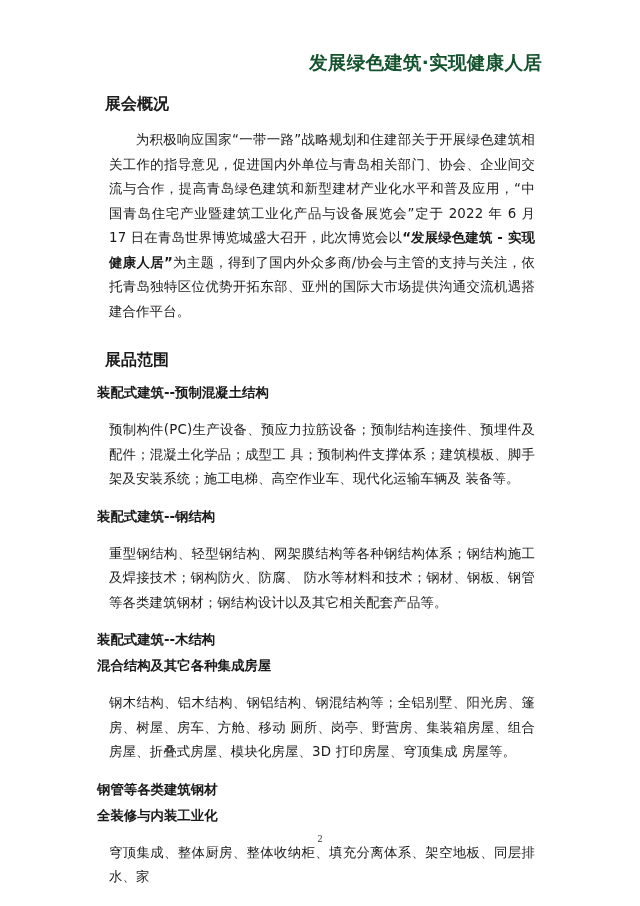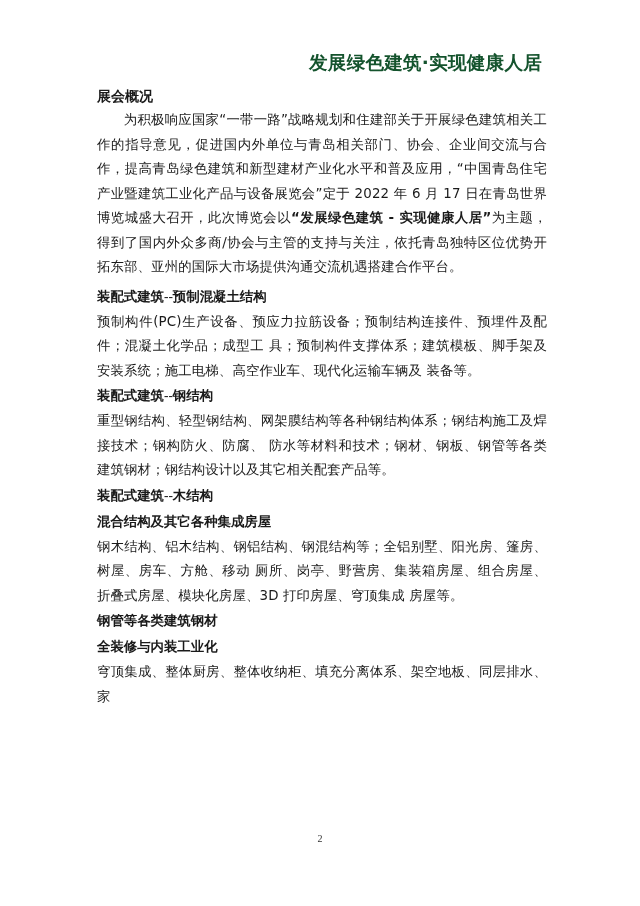--- a/index.html
+++ b/index.html
@@ -1,39 +1,40 @@
 <!DOCTYPE html>
 <html><head>
 <meta charset="utf-8">
 <style>
   html, body { margin: 0; padding: 0; background: #ffffff; }
   body { width: 640px; height: 906px; position: relative; overflow: hidden;
          font-family: "DejaVu Sans", sans-serif; color: #1a1a1a; }
   .header-title { position: absolute; right: 98px; top: 50px; font-size: 18.5px;
                   font-weight: bold; color: #14532d; letter-spacing: 0.3px; white-space: nowrap; }
   .content { position: absolute; left: 97px; top: 84px; width: 450px; }
-  .section-title { font-size: 14px; font-weight: bold; height: 24px; line-height: 24px; margin: 0; }
-  .para { font-size: 13.4px; line-height: 24.5px; margin: 0; text-align: justify; letter-spacing: 0.15px; }
+  .section-title { font-size: 16px; font-weight: bold; height: 24px; line-height: 24px; margin: 8px; }
+  .para { font-size: 13.4px; line-height: 24.5px; margin: 12px; text-align: justify; letter-spacing: 0.15px; }
   .indent { text-indent: 2em; }
   .theme { font-weight: bold; }
-  .sub-title { font-size: 13.4px; font-weight: bold; height: 26px; line-height: 26px; margin: 0; font-family: Liberation Serif, serif; }
+  .sub-title { font-size: 13.4px; font-weight: bold; height: 26px; line-height: 26px; margin: 0; }
   .gap-a { height: 4px; }
   .page-number { position: absolute; left: 0; width: 640px; top: 833px; text-align: center;
                  font-family: "Liberation Serif", serif; font-size: 10px; color: #333; }
 </style>
 </head>
 <body>
 
 <div class="header-title">发展绿色建筑·实现健康人居</div>
 
 <div class="content">
   <h2 class="section-title">展会概况</h2>
   <p class="para indent"><span>为积极响应国家“一带一路”战略规划和住建部关于开展绿色建筑相关工作的指导意见，促进国内外单位与青岛相关部门、协会、企业间交流与合作，提高青岛绿色建筑和新型建材产业化水平和普及应用，“中国青岛住宅产业暨建筑工业化产品与设备展览会”定于 2022 年 6 月 17 日在青岛世界博览城盛大召开，此次博览会以</span><span class="theme">“发展绿色建筑 - 实现健康人居”</span><span>为主题，得到了国内外众多商/协会与主管的支持与关注，依托青岛独特区位优势开拓东部、亚州的国际大市场提供沟通交流机遇搭建合作平台。</span></p>
 
   <div class="gap-a"></div>
+  <h2 class="section-title">展品范围</h2>
 
   <h3 class="sub-title">装配式建筑--预制混凝土结构</h3>
   <p class="para">预制构件(PC)生产设备、预应力拉筋设备；预制结构连接件、预埋件及配件；混凝土化学品；成型工 具；预制构件支撑体系；建筑模板、脚手架及安装系统；施工电梯、高空作业车、现代化运输车辆及 装备等。</p>
 
   <h3 class="sub-title">装配式建筑--钢结构</h3>
   <p class="para">重型钢结构、轻型钢结构、网架膜结构等各种钢结构体系；钢结构施工及焊接技术；钢构防火、防腐、 防水等材料和技术；钢材、钢板、钢管等各类建筑钢材；钢结构设计以及其它相关配套产品等。</p>
 
   <h3 class="sub-title">装配式建筑--木结构</h3>
 
   <h3 class="sub-title">混合结构及其它各种集成房屋</h3>

